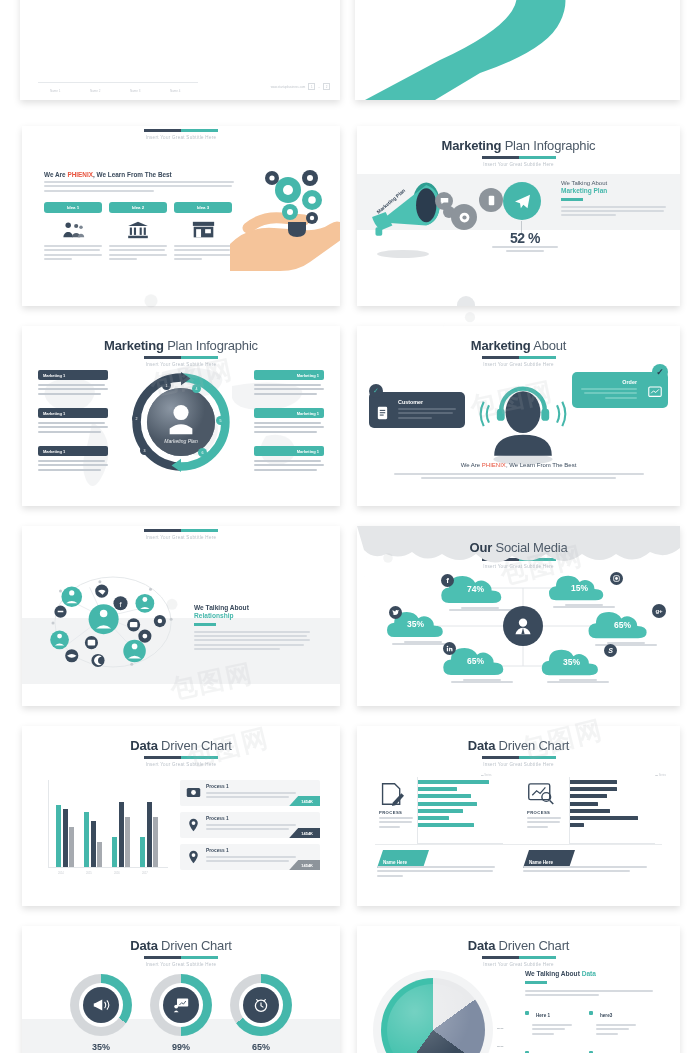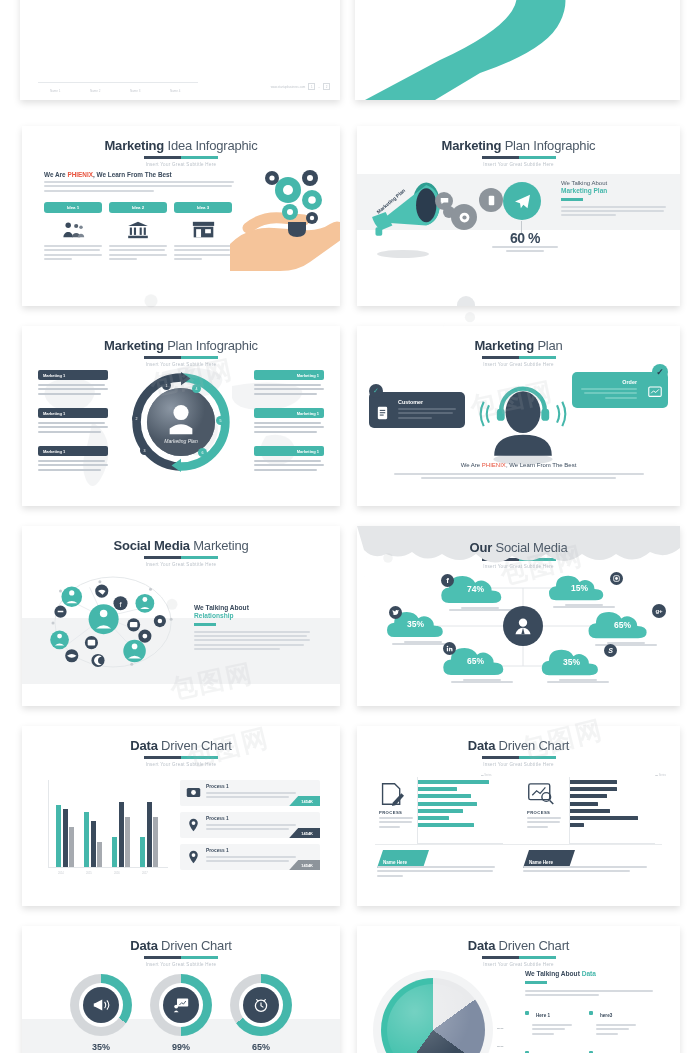--- a/index.html
+++ b/index.html
@@ -155,23 +155,20 @@
         <path d="M10 190 L85 150 Q150 120 160 95 Q168 70 150 55 Q135 42 155 28 Q172 16 190 0 L235 0 Q215 22 200 36 Q185 50 200 66 Q218 86 205 112 Q192 140 125 163 L80 190 Z" fill="#4cbfb2"></path>
         <circle cx="206" cy="6" r="10" fill="#4cbfb2"></circle>
         <path d="M200 0 h14 v10 h-14z" fill="#4cbfb2"></path>
       </svg>
 
     </div>
   </div>
 
   <div class="slide" style="left:22px; top:126px; width:318px; height:180px;">
     <div class="slide-inner">
-      <div class="title" style="margin-top:12px;">
-        <b>Marketing</b><span class="lt"> Idea Infographic</span>
-      </div>
       <div class="title-rule"></div>
       <div class="subtitle">Insert Your Great Subtitle Here</div>
 
       <div class="s3-h">
         <span>We Are </span><span style="color:#e8543f">PHIENIX</span><span>,  We Learn From The Best</span>
       </div>
       <div class="s3-p lines">
         <div class="ln" style="width:100%"></div>
           <div class="ln" style="width:99%"></div>
           <div class="ln" style="width:58%"></div>
@@ -305,21 +302,21 @@
         <div class="h1">We Talking About</div>
         <div class="h2">Marketing Plan</div>
         <div class="rule"></div>
         <div class="lines">
           <div class="ln" style="width:100%"></div>
             <div class="ln" style="width:98%"></div>
             <div class="ln" style="width:52%"></div>
         </div>
       </div>
 
-      <div class="pct">60 %</div>
+      <div class="pct">52 %</div>
       <div class="pct-sub">
         <div class="lines" style="display:inline-block;width:66px">
           <div class="ln" style="width:100%"></div><div class="ln" style="width:58%;margin:0 auto"></div>
         </div>
       </div>
       <div style="position:absolute;left:100px;bottom:-8px;width:18px;height:18px;border-radius:50%;background:#e6e8ea"></div>
     </div>
   </div>
 
   <div class="slide" style="left:22px; top:326px; width:318px; height:180px;">
@@ -415,21 +412,21 @@
       <div style="position:absolute;left:118px;top:120px;width:9px;height:9px;border-radius:50%;background:#3a4a5c;color:#fff;font-size:3.6px;display:flex;align-items:center;justify-content:center">3</div>
       <div style="position:absolute;left:170px;top:58px;width:9px;height:9px;border-radius:50%;background:#45b7ab;color:#fff;font-size:3.6px;display:flex;align-items:center;justify-content:center">4</div>
       <div style="position:absolute;left:194px;top:90px;width:9px;height:9px;border-radius:50%;background:#45b7ab;color:#fff;font-size:3.6px;display:flex;align-items:center;justify-content:center">5</div>
       <div style="position:absolute;left:176px;top:122px;width:9px;height:9px;border-radius:50%;background:#45b7ab;color:#fff;font-size:3.6px;display:flex;align-items:center;justify-content:center">6</div>
     </div>
   </div>
 
   <div class="slide" style="left:357px; top:326px; width:323px; height:180px;">
     <div class="slide-inner">
       <div class="title" style="margin-top:12px;">
-        <b>Marketing</b><span class="lt"> Plan</span>
+        <b>Marketing</b><span class="lt"> About</span>
       </div>
       <div class="title-rule"></div>
       <div class="subtitle">Insert Your Great Subtitle Here</div>
 
       <svg viewBox="0 0 110 110" width="96" height="96" style="position:absolute;left:118px;top:46px">
         <ellipse cx="55" cy="100" rx="34" ry="6" fill="#dfe2e5"></ellipse>
         <path d="M22 96 q0 -24 33 -24 t33 24z" fill="#3a4a5c"></path>
         <ellipse cx="55" cy="46" rx="20" ry="24" fill="#3a4a5c"></ellipse>
         <path d="M30 44 a25 25 0 0 1 50 0" stroke="#45b7ab" stroke-width="5" fill="none"></path>
         <rect x="25" y="42" width="9" height="14" rx="4" fill="#45b7ab"></rect>
@@ -479,23 +476,20 @@
         <div class="lines" style="width:250px;margin:5px auto 0">
           <div class="ln" style="width:100%"></div>
             <div class="ln" style="width:78%;margin:0 auto"></div>
         </div>
       </div>
     </div>
   </div>
 
   <div class="slide" style="left:22px; top:526px; width:318px; height:180px;">
     <div class="slide-inner">
-      <div class="title" style="margin-top:12px;">
-        <b>Social Media</b><span class="lt"> Marketing</span>
-      </div>
       <div class="title-rule"></div>
       <div class="subtitle">Insert Your Great Subtitle Here</div>
 
       <div class="band" style="top:92px; height:66px;"></div>
 
       <svg viewBox="0 0 160 110" width="150" height="104" style="position:absolute;left:16px;top:44px">
         <ellipse cx="80" cy="55" rx="62" ry="48" fill="none" stroke="#e3e6e9" stroke-width="1"></ellipse>
         <g stroke="#e3e6e9" stroke-width="0.8" fill="none">
           <path d="M30 30 L70 50 L120 38 M30 80 L70 50 M70 50 L100 82 M55 18 L70 50 M118 68 L70 50"></path>
         </g>

